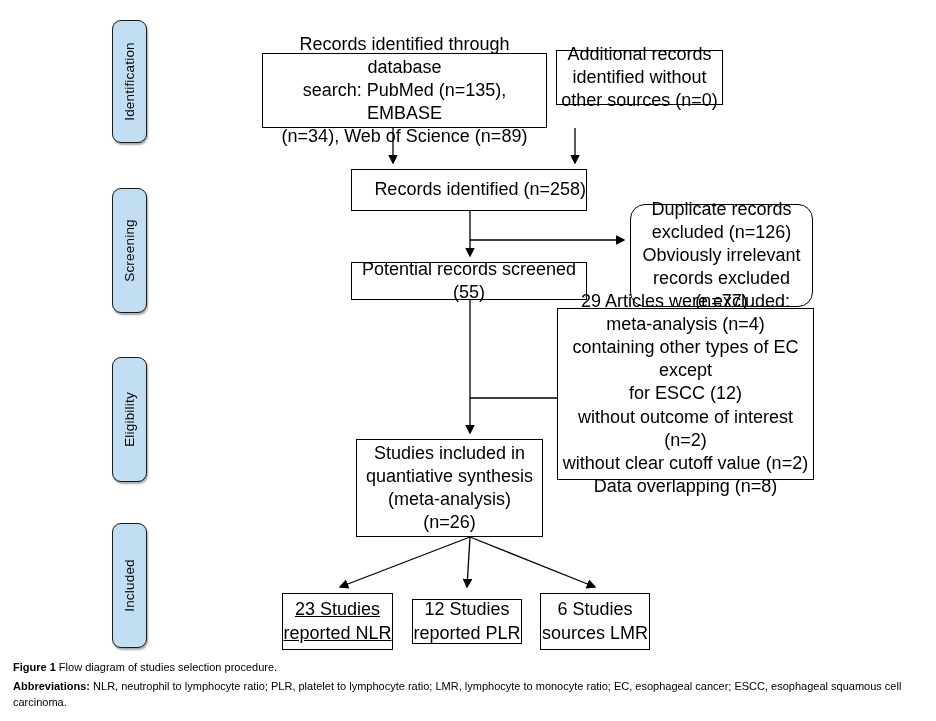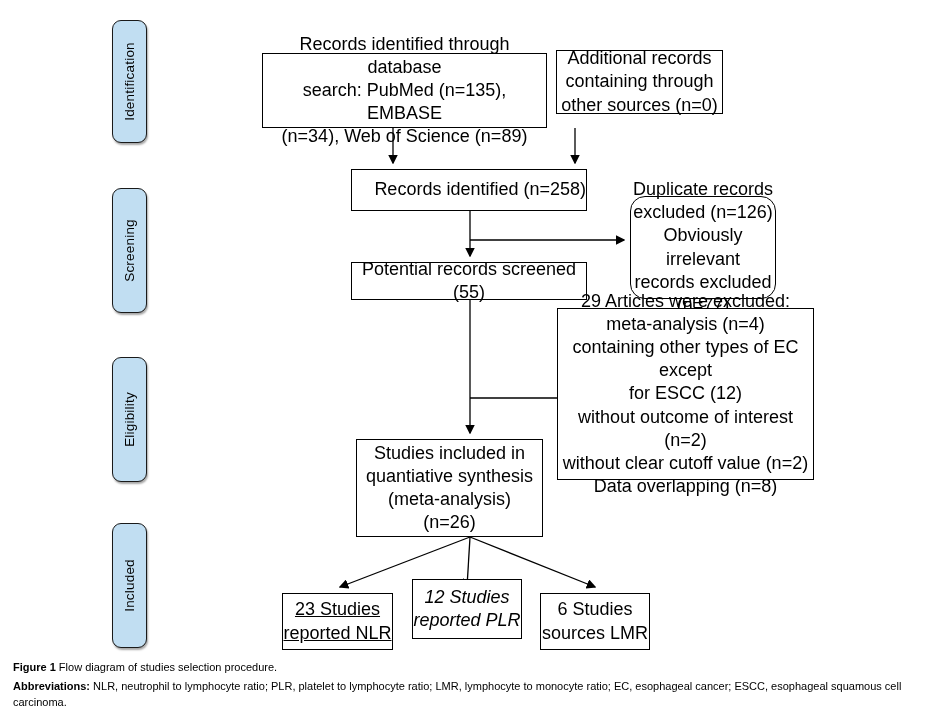--- a/index.html
+++ b/index.html
@@ -106,31 +106,31 @@
   <div class="stage" style="top:523px;height:125px;">
     <span>Included</span>
   </div>
 
   <div class="fbox" style="left:262px;top:53px;width:285px;height:75px;">
     <div>Records identified through database</div>
     <div>search: PubMed (n=135), EMBASE</div>
     <div>(n=34), Web of Science (n=89)</div>
   </div>
 
-  <div class="fbox" style="left:556px;top:50px;width:167px;height:64px;">
+  <div class="fbox" style="left:556px;top:50px;width:167px;height:55px;">
     <div>Additional records</div>
-    <div>containing through</div>
+    <div>identified without</div>
     <div>other sources (n=0)</div>
   </div>
 
   <div class="fbox" style="left:351px;top:169px;width:236px;height:42px;text-align:right;">
     <div>Records identified (n=258)</div>
   </div>
 
-  <div class="fbox" style="left:630px;top:196px;width:146px;height:103px;border-radius:15px;">
+  <div class="fbox" style="left:630px;top:204px;width:183px;height:103px;border-radius:15px;">
     <div>Duplicate records</div>
     <div>excluded (n=126)</div>
     <div>Obviously irrelevant</div>
     <div>records excluded (n=77)</div>
   </div>
 
   <div class="fbox" style="left:351px;top:262px;width:236px;height:38px;">
     <div>Potential records screened (55)</div>
   </div>
 
@@ -149,21 +149,21 @@
     <div>quantiative synthesis</div>
     <div>(meta-analysis)</div>
     <div>(n=26)</div>
   </div>
 
   <div class="fbox" style="left:282px;top:593px;width:111px;height:57px;text-decoration:underline;">
     <div>23 Studies</div>
     <div>reported NLR</div>
   </div>
 
-  <div class="fbox" style="left:412px;top:579px;width:110px;height:60px;font-style:italic;">
+  <div class="fbox" style="left:412px;top:599px;width:110px;height:45px;">
     <div>12 Studies</div>
     <div>reported PLR</div>
   </div>
 
   <div class="fbox" style="left:540px;top:593px;width:110px;height:57px;justify-content:center;">
     <div>6 Studies</div>
     <div>sources LMR</div>
   </div>
 
   <div class="caption">

